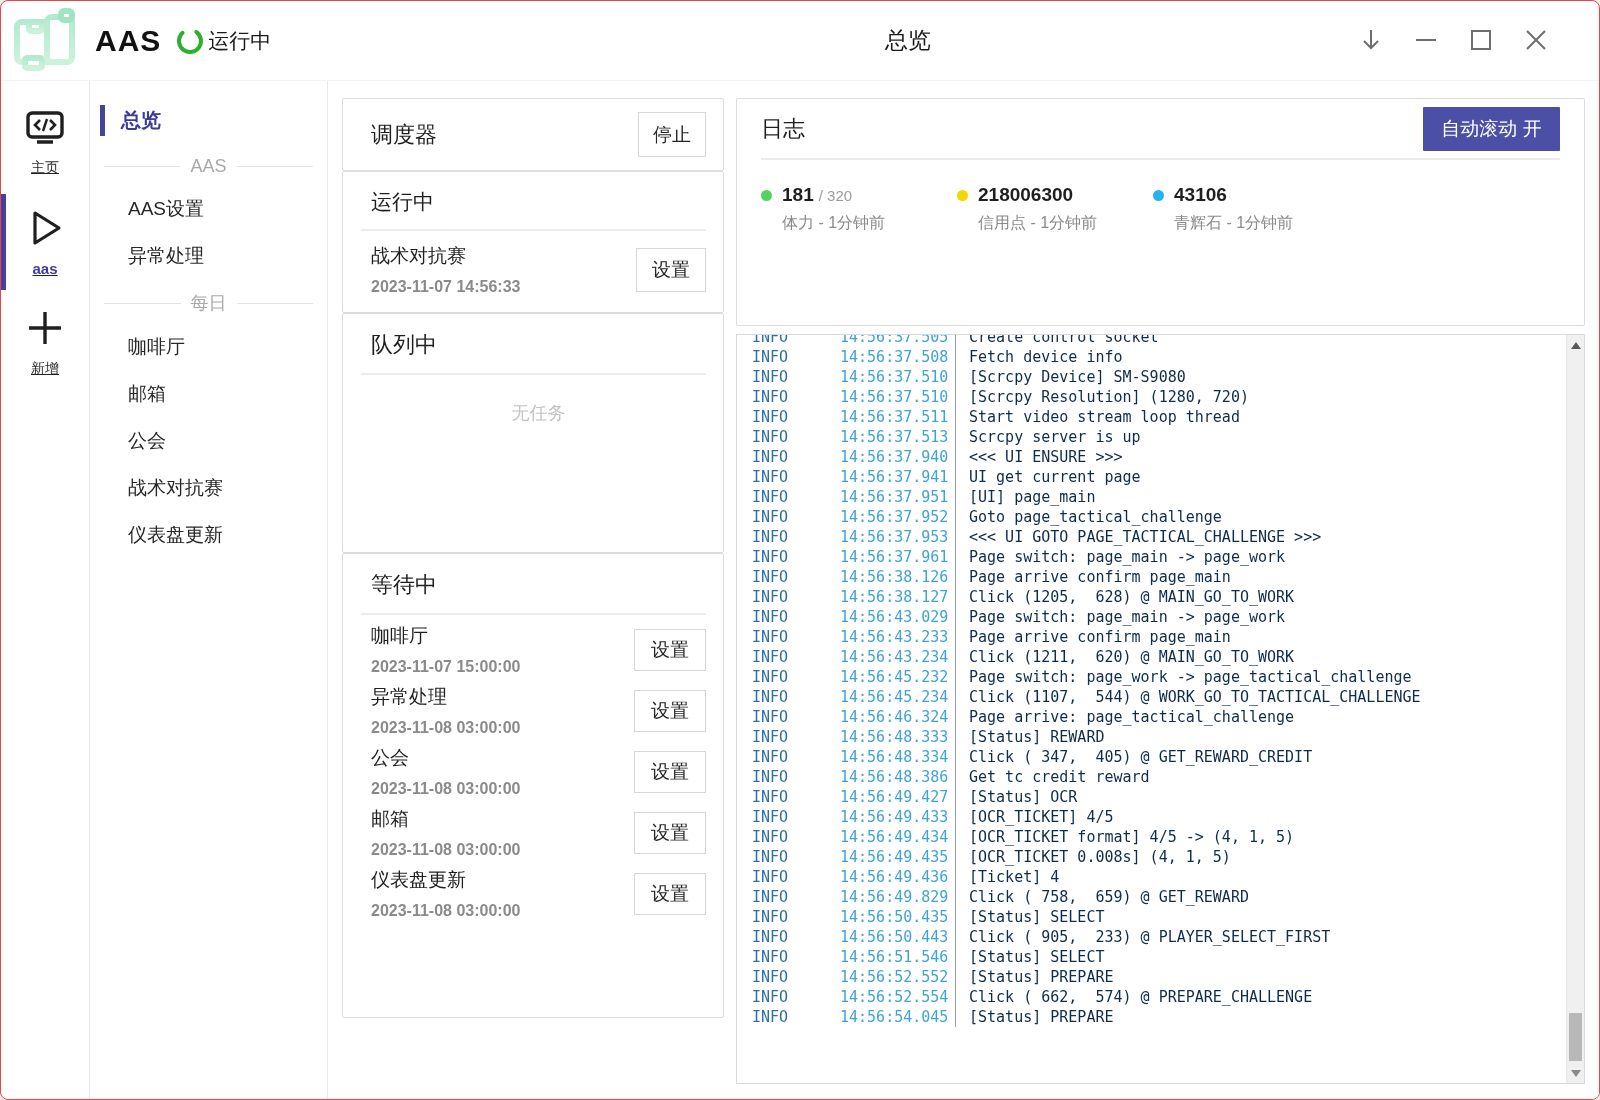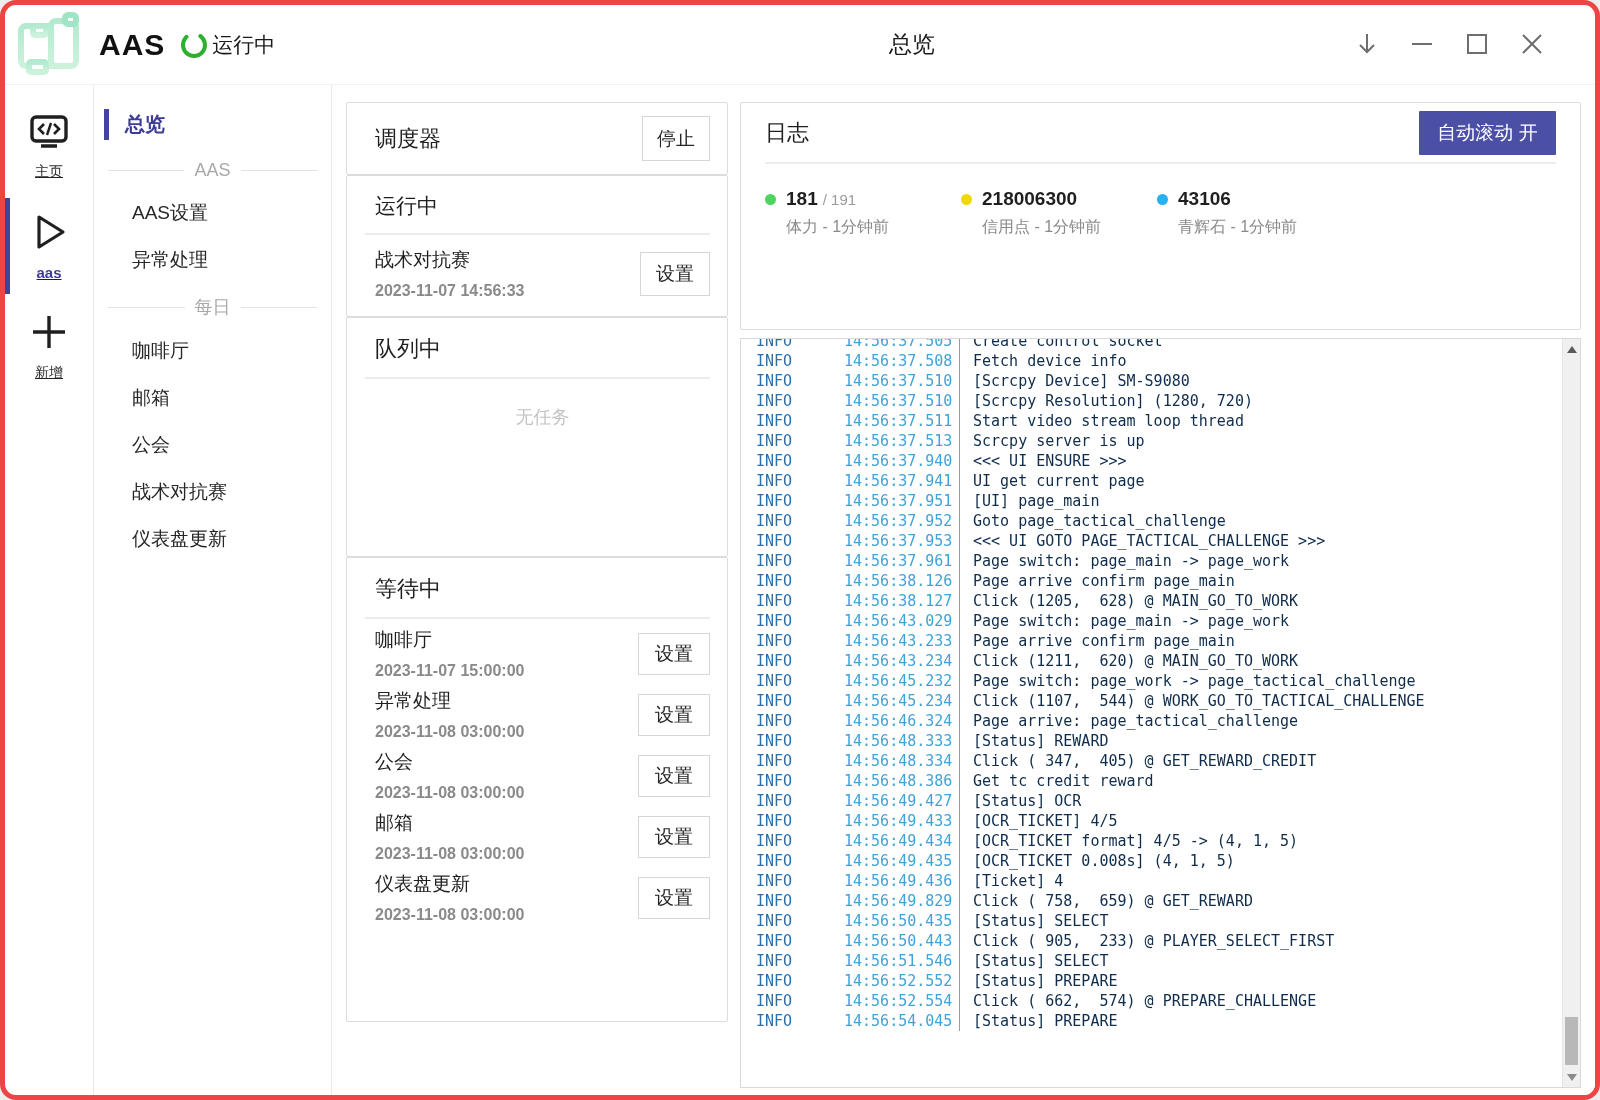--- a/index.html
+++ b/index.html
@@ -1,19 +1,19 @@
 <!DOCTYPE html>
 <html><head>
 <meta charset="utf-8">
 <style>
   * { margin:0; padding:0; box-sizing:border-box; }
   html,body { background:#ededed; }
   body { font-family:"Liberation Sans", sans-serif; color:#222; }
   .window { position:relative; width:1600px; height:1100px; background:#fff;
-            border:5px solid #ef4444; border-radius:16px; overflow:hidden; }
+            border:1px solid #ef4444; border-radius:8px; overflow:hidden; }
 
   
   .titlebar { position:relative; height:80px; display:flex; align-items:center; border-bottom:1px solid #f2f2f2; }
   .logo { margin-left:8px; width:70px; height:66px; }
   .appname { margin-left:16px; font-size:30px; font-weight:800; letter-spacing:1px; color:#111; }
   .spinner { margin-left:14px; width:30px; height:30px; }
   .statustext { margin-left:3px; font-size:21px; color:#1a1a1a; }
   .wintitle { position:absolute; left:884px; top:24px; font-size:23px; color:#1a1a1a; }
   .controls { position:absolute; right:36px; top:0; height:80px; display:flex; align-items:center; }
   .ctrl-btn { width:55px; height:56px; display:flex; align-items:center; justify-content:center; background:none; border:none; cursor:pointer; }
@@ -290,21 +290,21 @@
           <div class="log-head">
             <div class="card-title">日志</div>
             <button class="btn-autoscroll">自动滚动 开</button>
           </div>
           <div class="hr"></div>
           <div class="stats-row" id="stats-row">
               <div class="stat-col">
                 <div class="stat-top">
                   <span class="stat-dot" style="background: rgb(79, 212, 95);"></span>
                   <span class="stat-value">181</span>
-                  <span class="stat-total">/ 191</span>
+                  <span class="stat-total">/ 320</span>
                 </div>
                 <div class="stat-label">体力 - 1分钟前</div>
               </div>
               <div class="stat-col">
                 <div class="stat-top">
                   <span class="stat-dot" style="background: rgb(240, 217, 0);"></span>
                   <span class="stat-value">218006300</span>
                 </div>
                 <div class="stat-label">信用点 - 1分钟前</div>
               </div>

